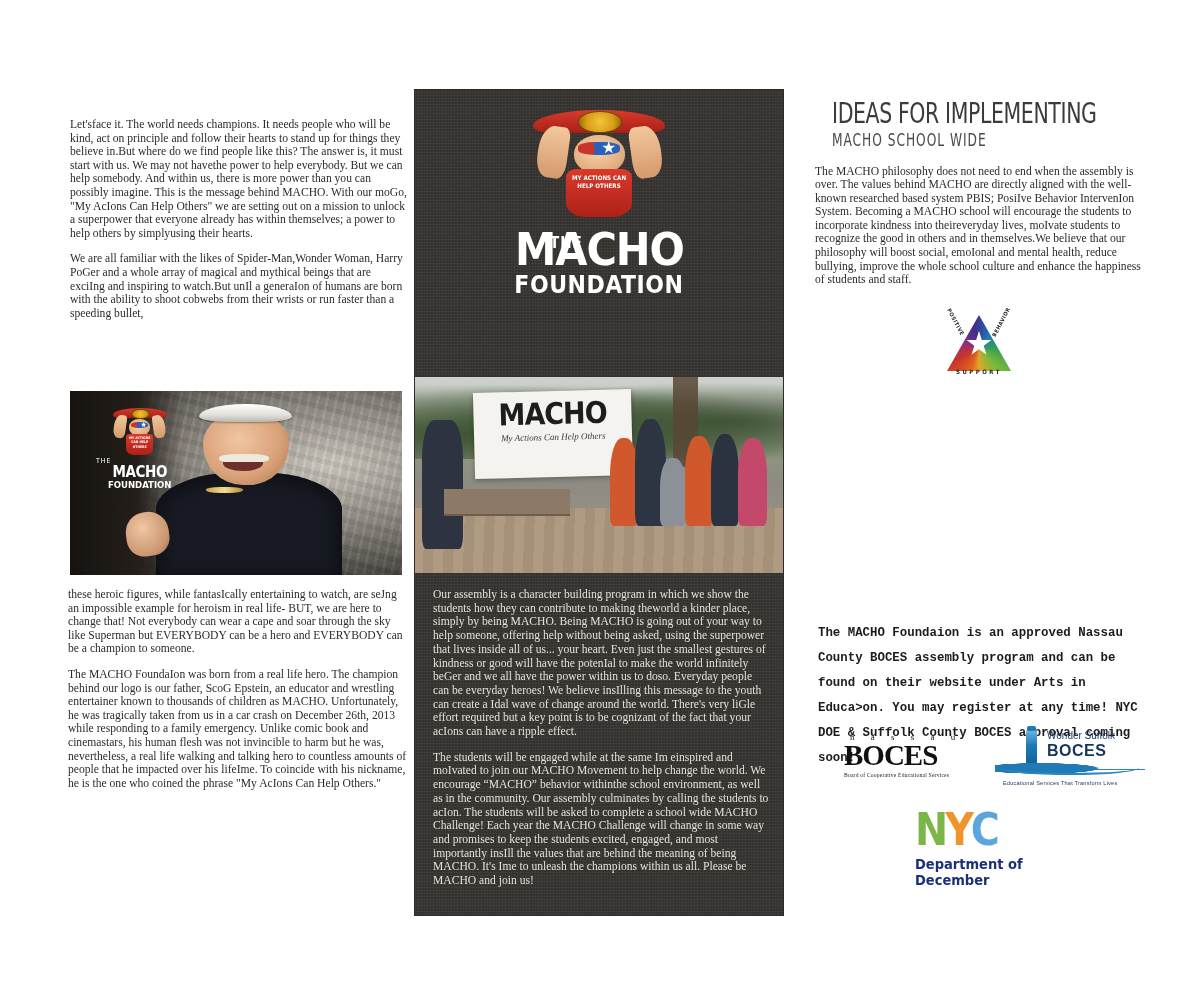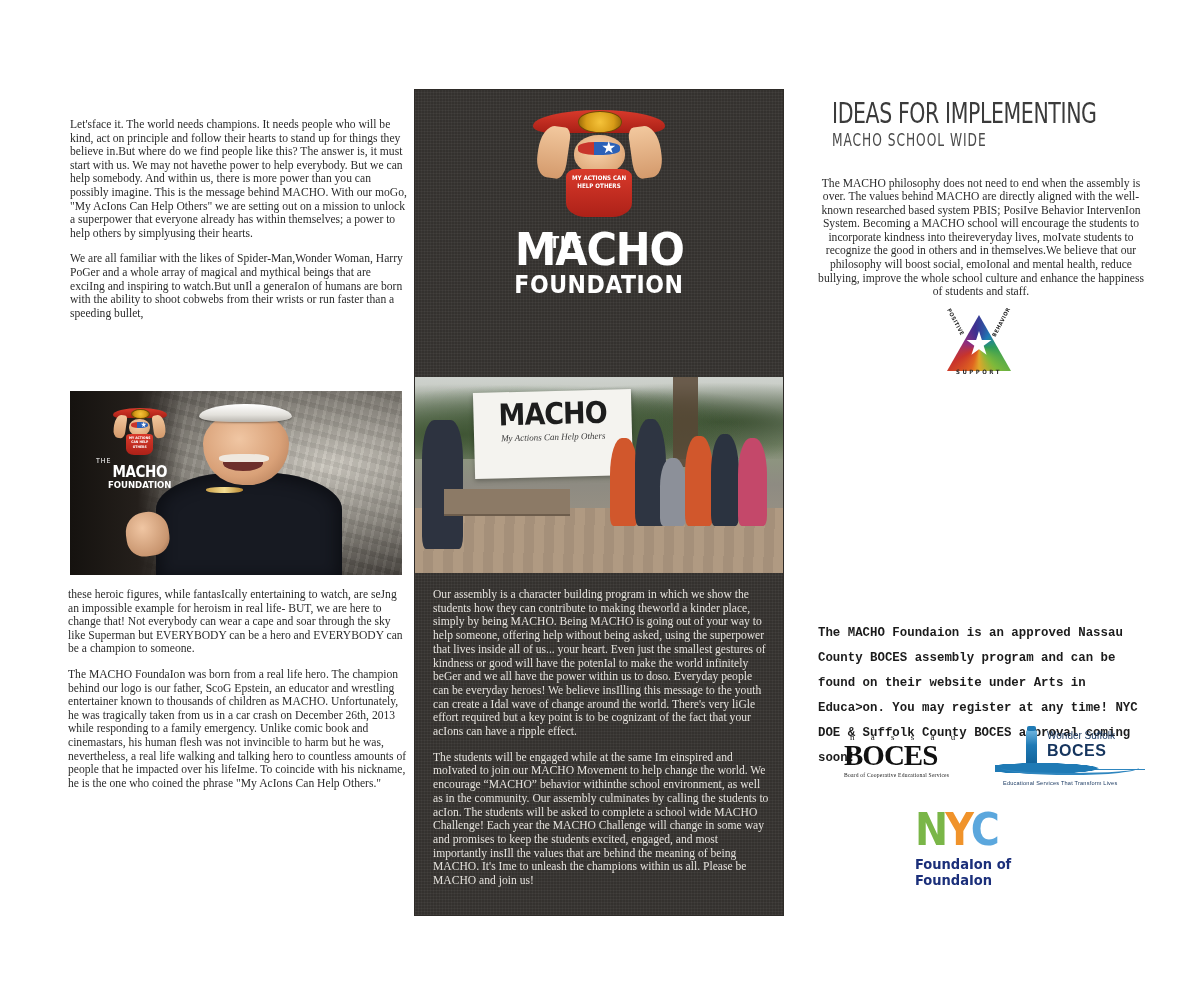--- a/index.html
+++ b/index.html
@@ -157,21 +157,21 @@
   .rl-group{position:absolute;right:2%;top:14%;width:45%;height:62%;}
   .rl-g{position:absolute;bottom:0;border-radius:42% 42% 12% 12%;}
   .rl-table{position:absolute;left:8%;bottom:30%;width:34%;height:13%;
     background:#8c7a66;box-shadow:0 2px 0 #6d5d4c;}
   #center-text{position:absolute;left:18px;top:498px;width:337px;}
   #center-text .body-text{color:#e4e1dc;font-size:11.6px;line-height:13.7px;}
 
   
   #ideas-head .head-main{font-size:28.5px;}
   #ideas-head .head-sub{font-size:17px;margin-top:3px;}
-  #ideas-text{margin-top:28px;text-align:center;}
+  #ideas-text{margin-top:16px;}
 
   #pbis-logo{position:absolute;left:925px;top:313px;width:108px;height:62px;}
   .pbis-tri{position:absolute;left:22px;top:2px;width:64px;height:56px;
     background:conic-gradient(from 200deg at 50% 58%,
       #e0661f 0deg,#c9342b 40deg,#8e2d7e 90deg,#3d2f8f 150deg,#1f7ab5 200deg,
       #2f9b58 250deg,#7db93a 300deg,#e0a62a 340deg,#e0661f 360deg);
     clip-path:polygon(50% 0%,100% 100%,0% 100%);}
   .pbis-star{position:absolute;left:41px;top:18px;width:26px;height:26px;background:#fff;
     clip-path:polygon(50% 0%,61% 35%,98% 35%,68% 57%,79% 91%,50% 70%,21% 91%,32% 57%,2% 35%,39% 35%);}
   .pbis-word{position:absolute;width:100%;text-align:center;bottom:0px;
@@ -374,17 +374,17 @@
       <div class="es-t3">Educational Services That Transform Lives</div>
     </div>
   </div>
 
   <div id="logo-nyc">
     <div class="nyc-letters">
       <span class="nyc-l nyc-n">N</span>
       <span class="nyc-l nyc-y">Y</span>
       <span class="nyc-l nyc-c">C</span>
     </div>
-    <div class="nyc-sub">FoundaIon of</div>
-    <div class="nyc-sub" style="margin-top:0;">FoundaIon</div>
+    <div class="nyc-sub">Department of</div>
+    <div class="nyc-sub" style="margin-top:0;">December</div>
   </div>
 
 </div>
 
 </body></html>

